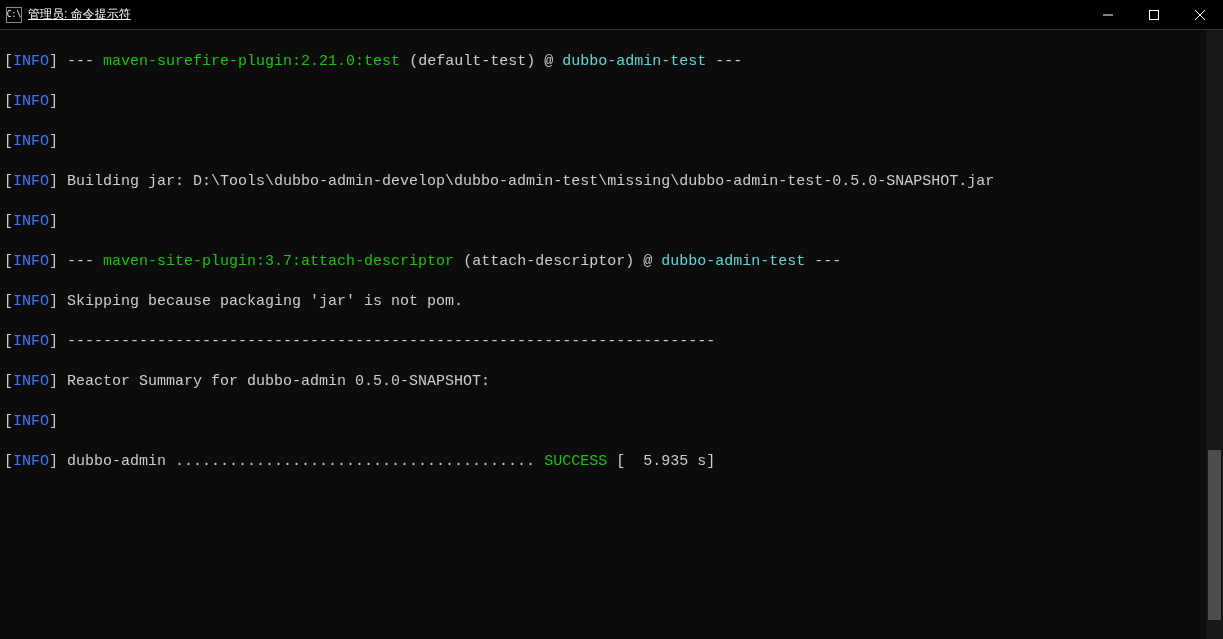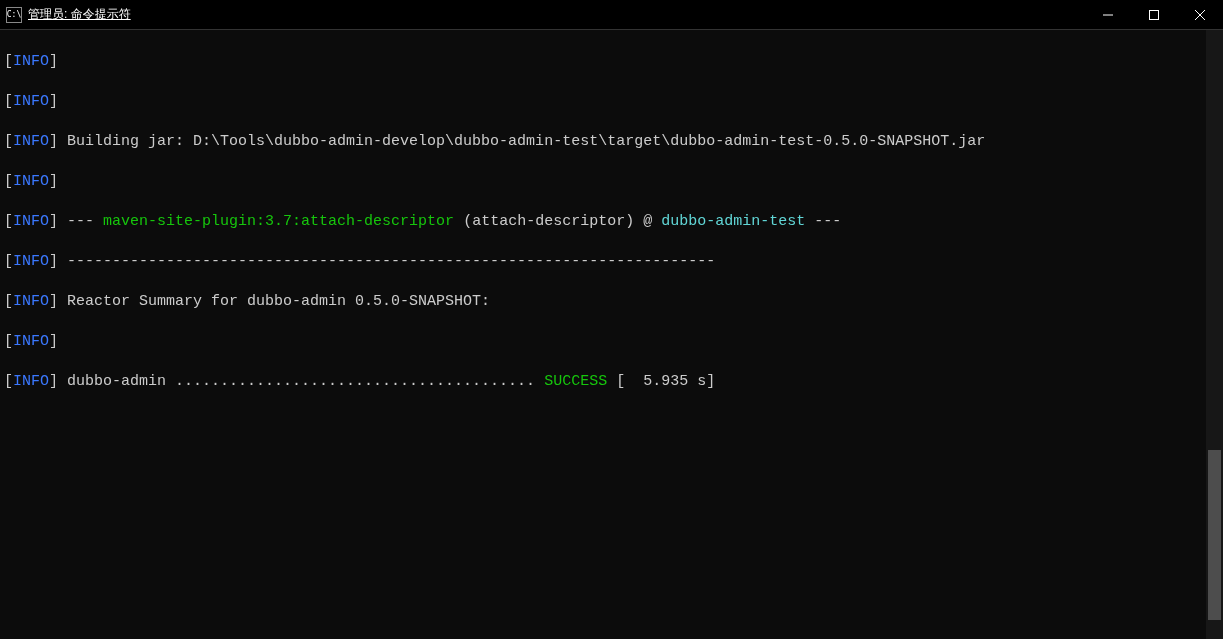--- a/index.html
+++ b/index.html
@@ -113,25 +113,27 @@
     <div class="titlebar-btn">
       <svg viewBox="0 0 10 10">
           <line x1="0" y1="0" x2="10" y2="10" stroke="#fff" stroke-width="1"></line>
           <line x1="10" y1="0" x2="0" y2="10" stroke="#fff" stroke-width="1"></line>
         </svg>
     </div>
   </div>
 </div>
 
 <div class="terminal">
+<div class="line"><span class="white">[</span><span class="blue">INFO</span><span class="white">]</span><span class="white"> --- </span><span class="green">maven-surefire-plugin:2.21.0:test</span><span class="white"> (default-test) @ </span><span class="cyan">dubbo-admin-test</span><span class="white"> ---</span></div>
 <div class="line"><span class="white">[</span><span class="blue">INFO</span><span class="white">]</span></div>
 <div class="line"><span class="white">[</span><span class="blue">INFO</span><span class="white">]</span></div>
-<div class="line"><span class="white">[</span><span class="blue">INFO</span><span class="white">]</span><span class="white"> Building jar: D:\Tools\dubbo-admin-develop\dubbo-admin-test\target\dubbo-admin-test-0.5.0-SNAPSHOT.jar</span></div>
+<div class="line"><span class="white">[</span><span class="blue">INFO</span><span class="white">]</span><span class="white"> Building jar: D:\Tools\dubbo-admin-develop\dubbo-admin-test\missing\dubbo-admin-test-0.5.0-SNAPSHOT.jar</span></div>
 <div class="line"><span class="white">[</span><span class="blue">INFO</span><span class="white">]</span></div>
 <div class="line"><span class="white">[</span><span class="blue">INFO</span><span class="white">]</span><span class="white"> --- </span><span class="green">maven-site-plugin:3.7:attach-descriptor</span><span class="white"> (attach-descriptor) @ </span><span class="cyan">dubbo-admin-test</span><span class="white"> ---</span></div>
+<div class="line"><span class="white">[</span><span class="blue">INFO</span><span class="white">]</span><span class="white"> Skipping because packaging 'jar' is not pom.</span></div>
 <div class="line"><span class="white">[</span><span class="blue">INFO</span><span class="white">]</span><span class="white"> ------------------------------------------------------------------------</span></div>
 <div class="line"><span class="white">[</span><span class="blue">INFO</span><span class="white">]</span><span class="white"> Reactor Summary for dubbo-admin 0.5.0-SNAPSHOT:</span></div>
 <div class="line"><span class="white">[</span><span class="blue">INFO</span><span class="white">]</span></div>
 <div class="line"><span class="white">[</span><span class="blue">INFO</span><span class="white">]</span><span class="white"> dubbo-admin ........................................ </span><span class="green">SUCCESS</span><span class="white"> [  5.935 s]</span></div>
 
 
 
 
 
 

